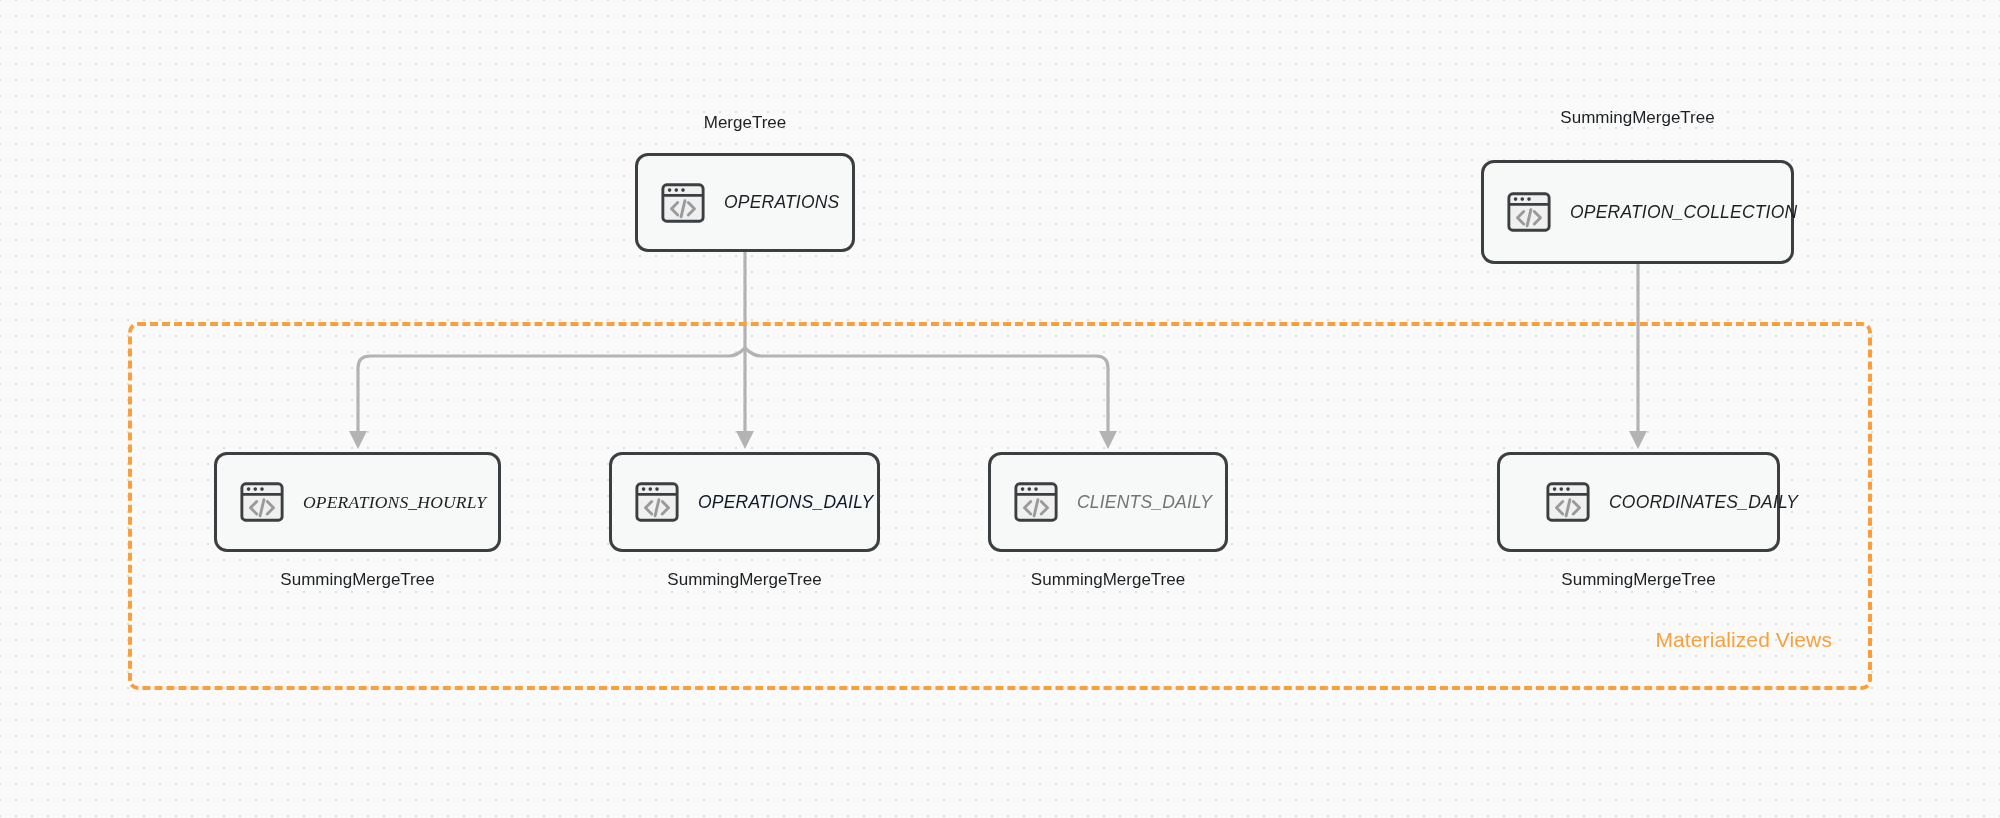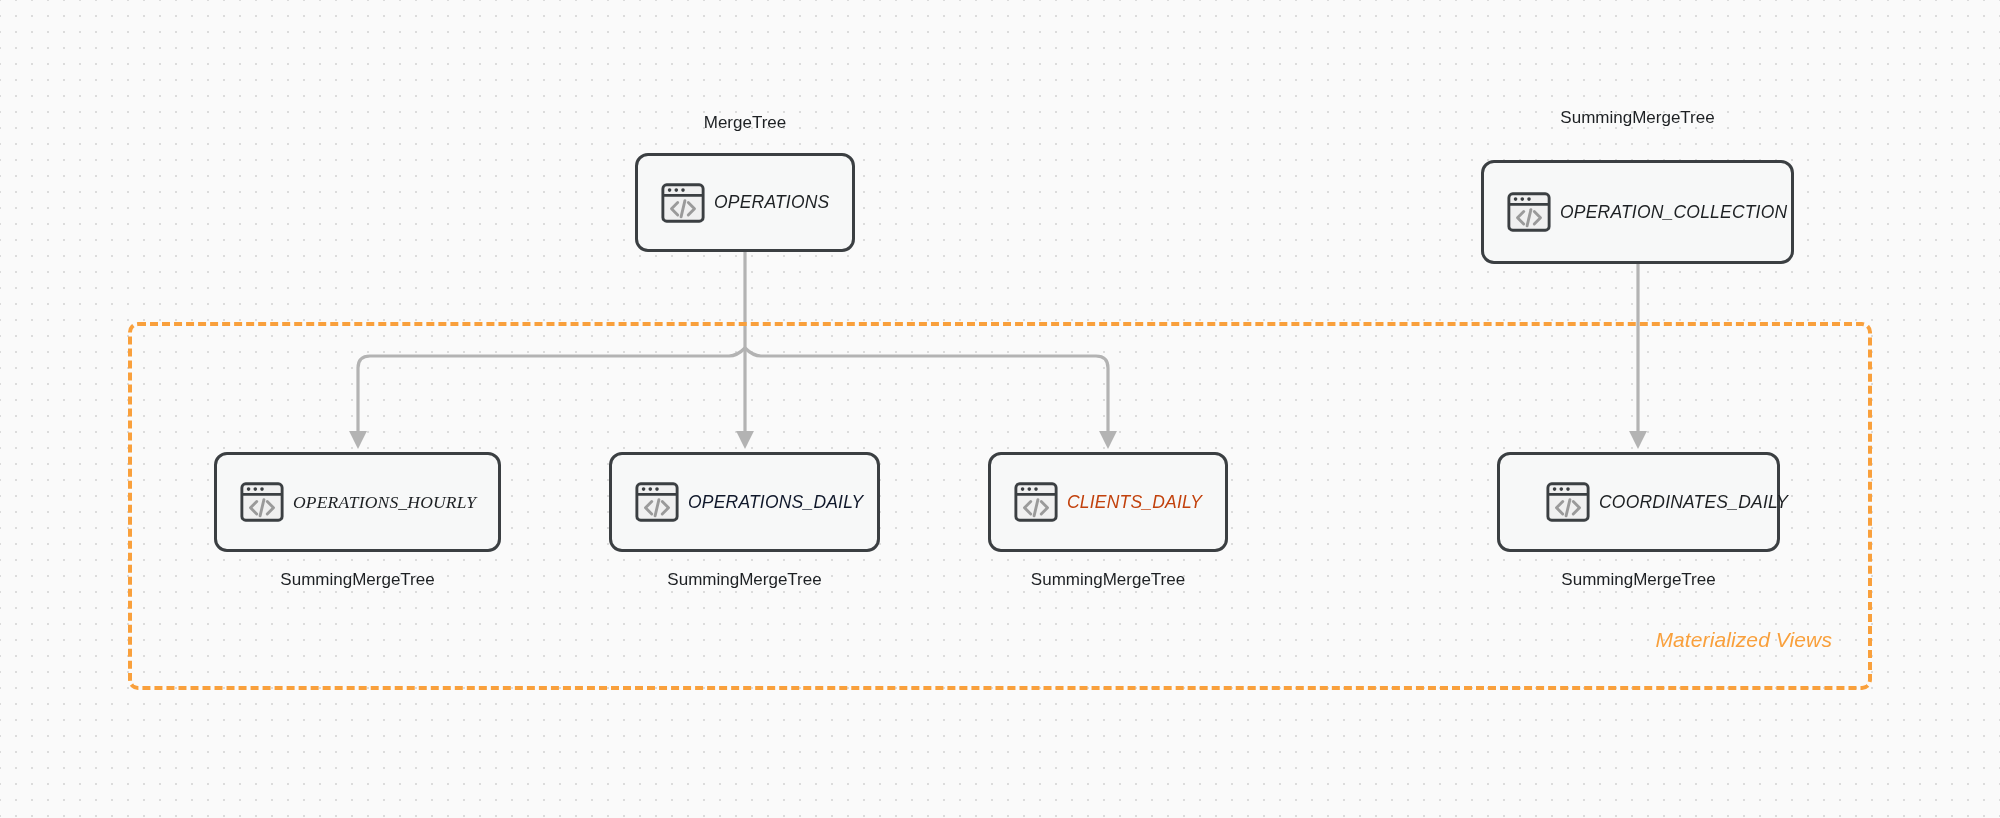--- a/index.html
+++ b/index.html
@@ -47,21 +47,21 @@
   
   .node {
     position: absolute;
     box-sizing: border-box;
     display: flex;
     align-items: center;
     border: 3px solid #3b3f42;
     border-radius: 13px;
     background: #f7f8f8;
     padding-left: 22px;
-    gap: 8px;
+    gap: 18px;
   }
   .node-icon {
     flex: 0 0 auto;
     width: 46px;
     height: 46px;
     display: block;
   }
   .node-title {
     font-size: 17.5px;
     font-style: italic;
@@ -97,21 +97,21 @@
     <path d="M 745 348 Q 737 356 729 356 L 370 356 Q 358 356 358 368 L 358 440" fill="none" stroke="#b3b3b3" stroke-width="3.2" stroke-linecap="butt" marker-end="url(#arrow)"></path>
 
     <path d="M 745 348 L 745 440" fill="none" stroke="#b3b3b3" stroke-width="3.2" stroke-linecap="butt" marker-end="url(#arrow)"></path>
 
     <path d="M 745 348 Q 753 356 761 356 L 1096 356 Q 1108 356 1108 368 L 1108 440" fill="none" stroke="#b3b3b3" stroke-width="3.2" stroke-linecap="butt" marker-end="url(#arrow)"></path>
 
     <path d="M 1638 252 L 1638 440" fill="none" stroke="#b3b3b3" stroke-width="3.2" stroke-linecap="butt" marker-end="url(#arrow)"></path>
   </svg>
 
   <div class="group-box" style="left: 128px; top: 322px; width: 1744px; height: 368px; border-color: rgb(249, 160, 60); border-style: dashed;"></div>
-  <div class="group-label" style="color: rgb(249, 160, 60); right: 168px; top: 628px; font-style: italic;">Materialized Views</div>
+  <div class="group-label" style="color: rgb(249, 160, 60); right: 168px; top: 628px;">Materialized Views</div>
 
 <div class="node" style="left: 635px; top: 153px; width: 220px; height: 99px; border-color: rgb(59, 63, 66); background: rgb(247, 248, 248);">
       <svg class="node-icon" viewBox="0 0 48 48" xmlns="http://www.w3.org/2000/svg">
         <rect x="3" y="5" width="42" height="38" rx="4" ry="4" fill="#f0f0f0" stroke="#3b3f42" stroke-width="3"></rect>
         <path d="M3 16 H45" stroke="#3b3f42" stroke-width="3"></path>
         <circle cx="10" cy="10.5" r="1.9" fill="#3b3f42"></circle>
         <circle cx="17" cy="10.5" r="1.9" fill="#3b3f42"></circle>
         <circle cx="24" cy="10.5" r="1.9" fill="#3b3f42"></circle>
         <path d="M18.5 23.5 L12 30 L18.5 36.5" fill="none" stroke="#9a9a9a" stroke-width="3" stroke-linecap="round" stroke-linejoin="round"></path>
         <path d="M29.5 23.5 L36 30 L29.5 36.5" fill="none" stroke="#9a9a9a" stroke-width="3" stroke-linecap="round" stroke-linejoin="round"></path>
@@ -166,21 +166,21 @@
       <svg class="node-icon" viewBox="0 0 48 48" xmlns="http://www.w3.org/2000/svg">
         <rect x="3" y="5" width="42" height="38" rx="4" ry="4" fill="#f0f0f0" stroke="#3b3f42" stroke-width="3"></rect>
         <path d="M3 16 H45" stroke="#3b3f42" stroke-width="3"></path>
         <circle cx="10" cy="10.5" r="1.9" fill="#3b3f42"></circle>
         <circle cx="17" cy="10.5" r="1.9" fill="#3b3f42"></circle>
         <circle cx="24" cy="10.5" r="1.9" fill="#3b3f42"></circle>
         <path d="M18.5 23.5 L12 30 L18.5 36.5" fill="none" stroke="#9a9a9a" stroke-width="3" stroke-linecap="round" stroke-linejoin="round"></path>
         <path d="M29.5 23.5 L36 30 L29.5 36.5" fill="none" stroke="#9a9a9a" stroke-width="3" stroke-linecap="round" stroke-linejoin="round"></path>
         <path d="M26 21.5 L22 38.5" fill="none" stroke="#9a9a9a" stroke-width="3" stroke-linecap="round"></path>
       </svg>
-      <span class="node-title" style="color: #c2410c;">CLIENTS_DAILY</span>
+      <span class="node-title" style="color: #737373;">CLIENTS_DAILY</span>
     </div>
     <div class="engine-label" style="color: rgb(29, 32, 35); left: 1108px; top: 570px;">SummingMergeTree</div>
     <div class="node" style="left: 1497px; top: 452px; width: 283px; height: 100px; border-color: rgb(59, 63, 66); background: rgb(247, 248, 248); padding-left: 45px;">
       <svg class="node-icon" viewBox="0 0 48 48" xmlns="http://www.w3.org/2000/svg">
         <rect x="3" y="5" width="42" height="38" rx="4" ry="4" fill="#f0f0f0" stroke="#3b3f42" stroke-width="3"></rect>
         <path d="M3 16 H45" stroke="#3b3f42" stroke-width="3"></path>
         <circle cx="10" cy="10.5" r="1.9" fill="#3b3f42"></circle>
         <circle cx="17" cy="10.5" r="1.9" fill="#3b3f42"></circle>
         <circle cx="24" cy="10.5" r="1.9" fill="#3b3f42"></circle>
         <path d="M18.5 23.5 L12 30 L18.5 36.5" fill="none" stroke="#9a9a9a" stroke-width="3" stroke-linecap="round" stroke-linejoin="round"></path>

